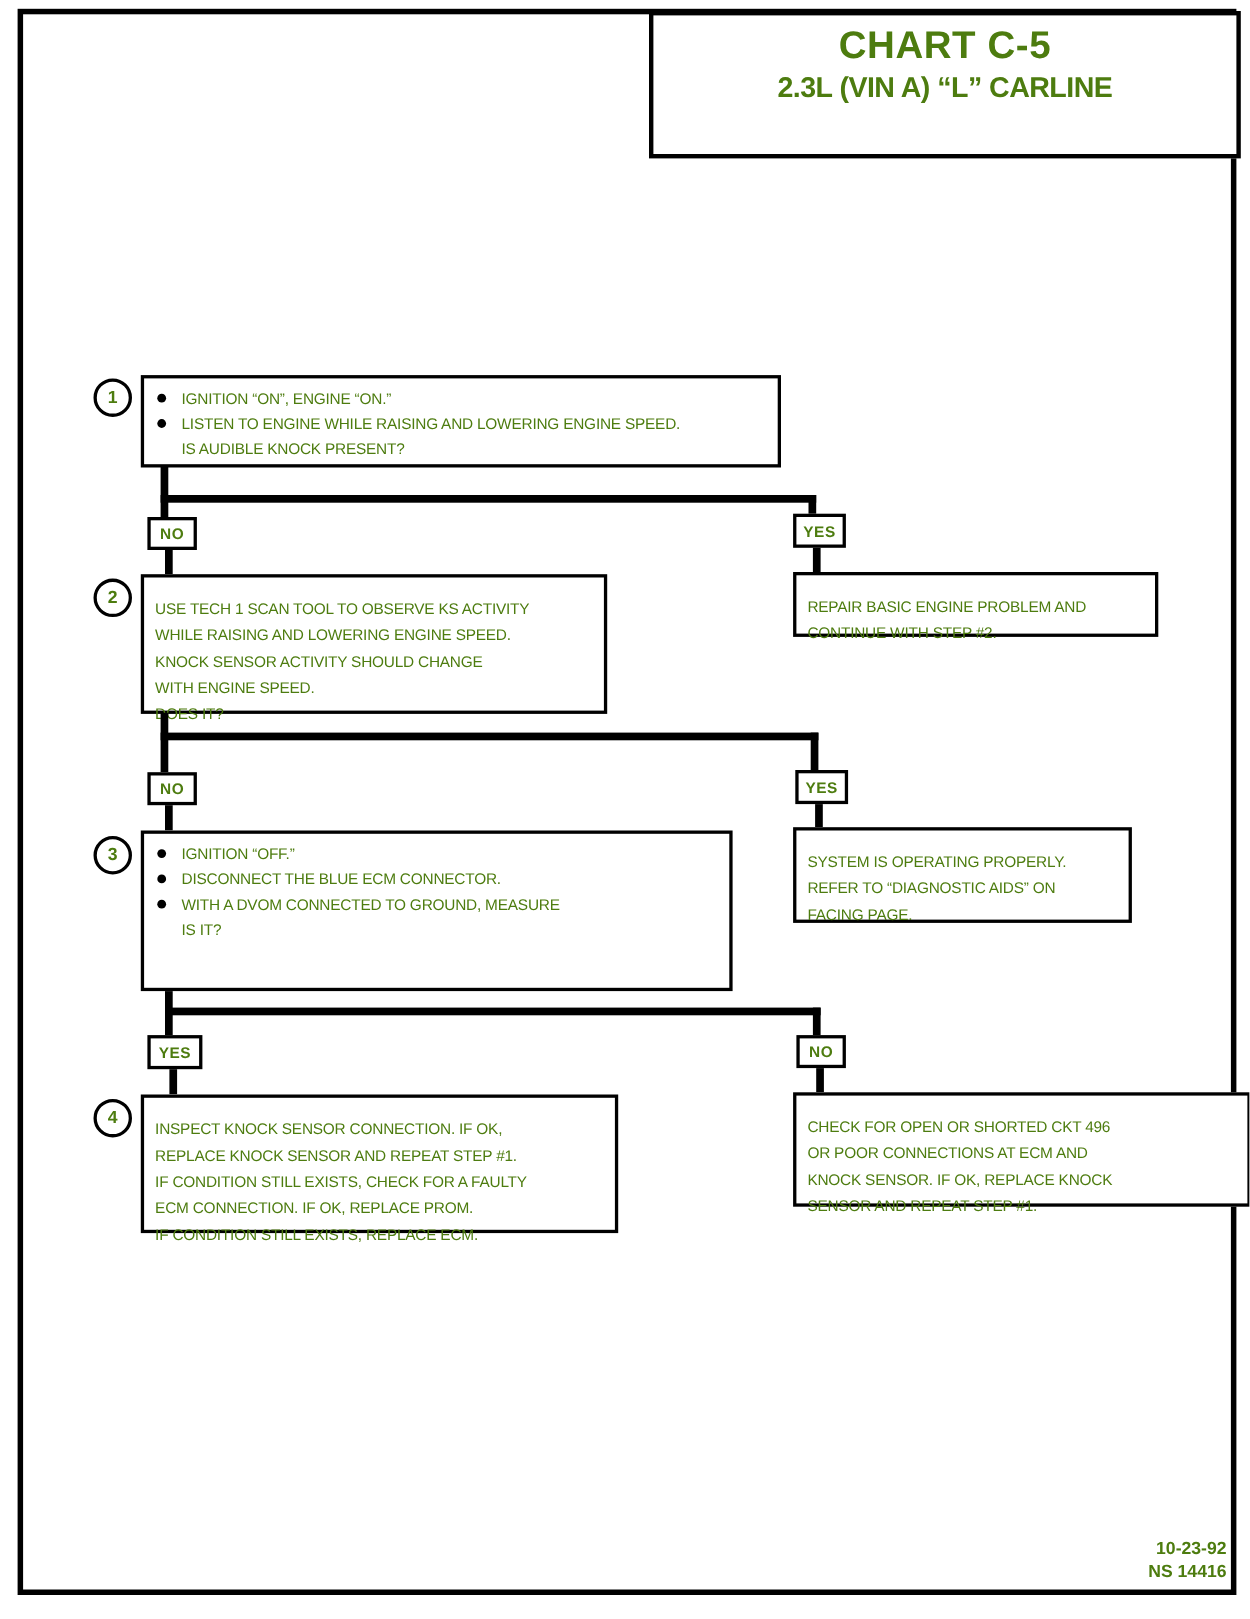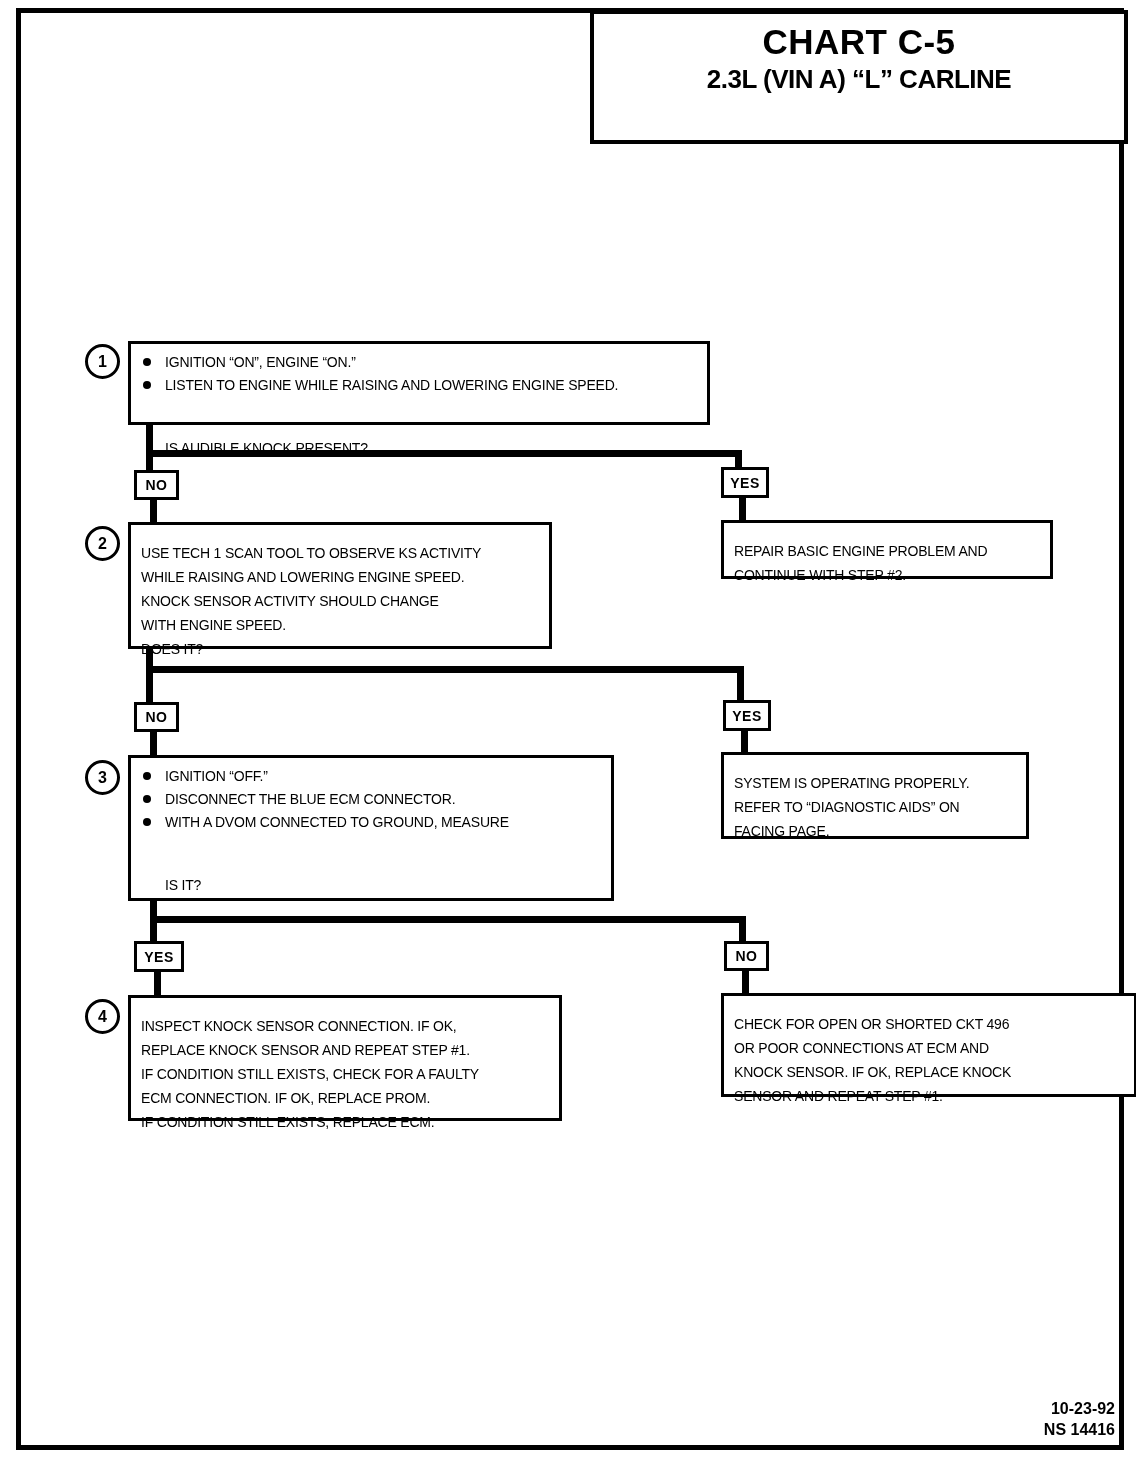--- a/index.html
+++ b/index.html
@@ -1,32 +1,32 @@
 <!DOCTYPE html>
 <html><head>
 <meta charset="utf-8">
 <style>
   html,body{margin:0;padding:0;background:#fff;}
-  .page{position:relative;width:1136px;height:1472px;background:#fff;color:#000000;
+  .page{position:relative;width:1136px;height:1472px;background:#fff;color:#4d7c0f;
         font-family:"Liberation Sans",sans-serif;overflow:hidden;}
   .frame{position:absolute;left:16px;top:8px;width:1108px;height:1442px;
          border:5px solid #000;box-sizing:border-box;}
   .title-box{position:absolute;left:590px;top:10px;width:538px;height:134px;
              border:4px solid #000;box-sizing:border-box;background:#fff;
              text-align:center;padding-top:6px;}
   .t1{font-size:35px;font-weight:700;letter-spacing:0.5px;line-height:44px;}
   .t2{font-size:26px;font-weight:700;letter-spacing:-0.5px;line-height:30px;}
   .box{position:absolute;border:3px solid #000;background:#fff;box-sizing:border-box;
        padding:7px 10px;font-size:14px;font-weight:400;line-height:23px;
        letter-spacing:-0.2px;}
   .pre{white-space:pre-line;line-height:24px;padding:16px 10px;}
   .line{display:flex;white-space:nowrap;}
   .line .dot{width:8px;height:8px;border-radius:50%;background:#000;
              margin:7px 14px 0 2px;flex:none;}
-  .line.cont{padding-left:24px;margin-top:40px;}
+  .line.cont{padding-left:24px;}
   .circle{position:absolute;width:35px;height:35px;border:3px solid #000;border-radius:50%;
           box-sizing:border-box;background:#fff;display:flex;align-items:center;
           justify-content:center;font-size:16px;font-weight:700;}
   .conn{position:absolute;background:#000;}
   .lbl{position:absolute;border:3px solid #000;background:#fff;box-sizing:border-box;
        display:flex;align-items:center;justify-content:center;
        font-size:14px;font-weight:700;letter-spacing:0.5px;}
   .footer{position:absolute;left:940px;top:1398px;width:175px;text-align:right;
           font-size:16px;font-weight:700;line-height:21px;}
 </style>
@@ -94,21 +94,21 @@
   <div class="conn" style="left:150px;top:732px;width:7px;height:23px"></div>
   <div class="conn" style="left:741px;top:731px;width:7px;height:21px"></div>
 
   <div class="box pre" style="left:721px;top:752px;width:308px;height:87px">SYSTEM IS OPERATING PROPERLY.
 REFER TO “DIAGNOSTIC AIDS” ON
 FACING PAGE.</div>
 
   <div class="circle" style="left:85px;top:760px">
     <span>3</span>
   </div>
-  <div class="box" style="left:128px;top:755px;width:486px;height:146px">
+  <div class="box" style="left:128px;top:755px;width:538px;height:146px">
     <div class="line">
       <span class="dot"></span>
       <span>IGNITION “OFF.”</span>
     </div>
     <div class="line">
       <span class="dot"></span>
       <span>DISCONNECT THE BLUE ECM CONNECTOR.</span>
     </div>
     <div class="line">
       <span class="dot"></span>

